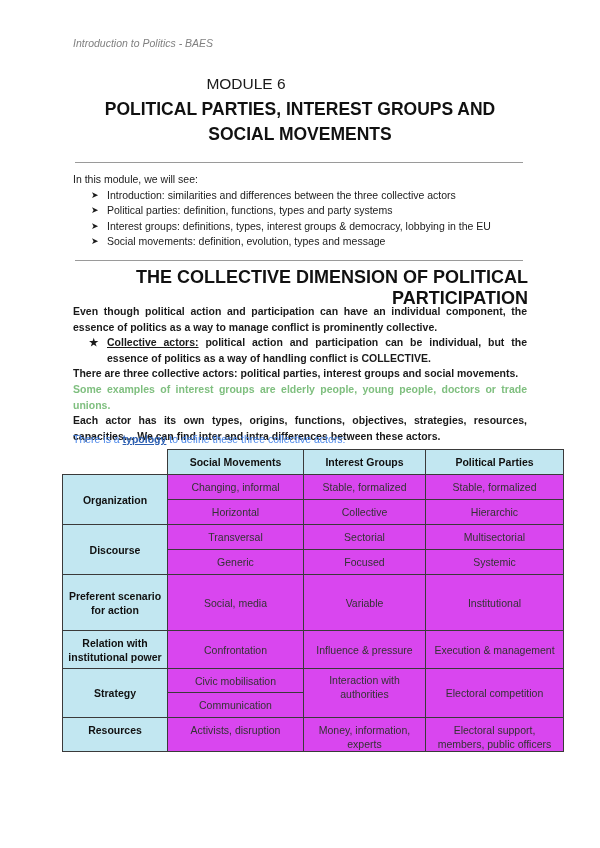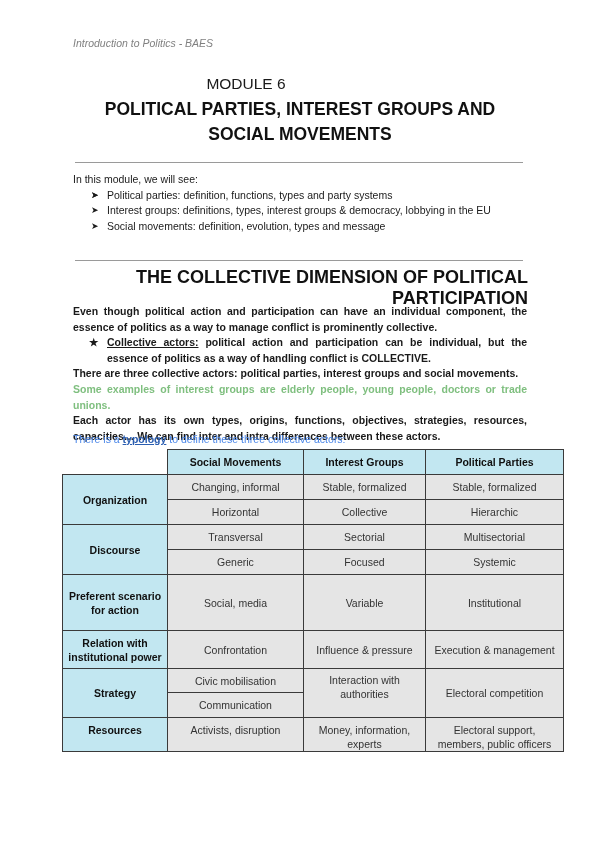--- a/index.html
+++ b/index.html
@@ -23,42 +23,42 @@
   .body-text p { margin: 0; }
   .star-item { position: relative; padding-left: 34px; }
   .star-item .star { position: absolute; left: 16px; top: 0; }
   .underline { text-decoration: underline; }
   .green { color: #7fbf7f; }
   .blue-line { position: absolute; left: 73px; top: 433px; font-size: 10.5px; color: #4a86e8; }
   .blue-line .link { color: #2a5db0; font-weight: bold; text-decoration: underline; }
   table.typology { position: absolute; left: 62px; top: 449px; border-collapse: collapse;
          font-size: 10.5px; table-layout: fixed; }
   table.typology td { border: 1.5px solid #3a3a3a; text-align: center; vertical-align: middle;
-         padding: 0 3px; line-height: 14px; background: #e5e5e5; color: #333; }
+         padding: 0 3px; line-height: 14px; background: #d946ef; color: #333; }
   table.typology td.empty { border: none; background: transparent; }
   table.typology td.colhead { background: #c2e7f1; font-weight: bold; color: #111; }
   table.typology td.rowhead { background: #c2e7f1; font-weight: bold; color: #111; }
 </style>
 </head>
 <body>
 
 <div class="running-header">Introduction to Politics - BAES</div>
 
 <div class="module-num">MODULE 6</div>
 <div class="title">
   <div>POLITICAL PARTIES, INTEREST GROUPS AND</div>
   <div>SOCIAL MOVEMENTS</div>
 </div>
 
 <div class="rule" style="top:162px;"></div>
 
 <div class="intro">
   <div>In this module, we will see:</div>
   <ul>
-    <li><span class="arrow">➤</span></li>
+    <li><span class="arrow">➤</span><span>Introduction: similarities and differences between the three collective actors</span></li>
     <li><span class="arrow">➤</span><span>Political parties: definition, functions, types and party systems</span></li>
     <li><span class="arrow">➤</span><span>Interest groups: definitions, types, interest groups &amp; democracy, lobbying in the EU</span></li>
     <li><span class="arrow">➤</span><span>Social movements: definition, evolution, types and message</span></li>
   </ul>
 </div>
 
 <div class="rule" style="top:260px;"></div>
 
 <div class="section-title">THE COLLECTIVE DIMENSION OF POLITICAL PARTICIPATION</div>
 

